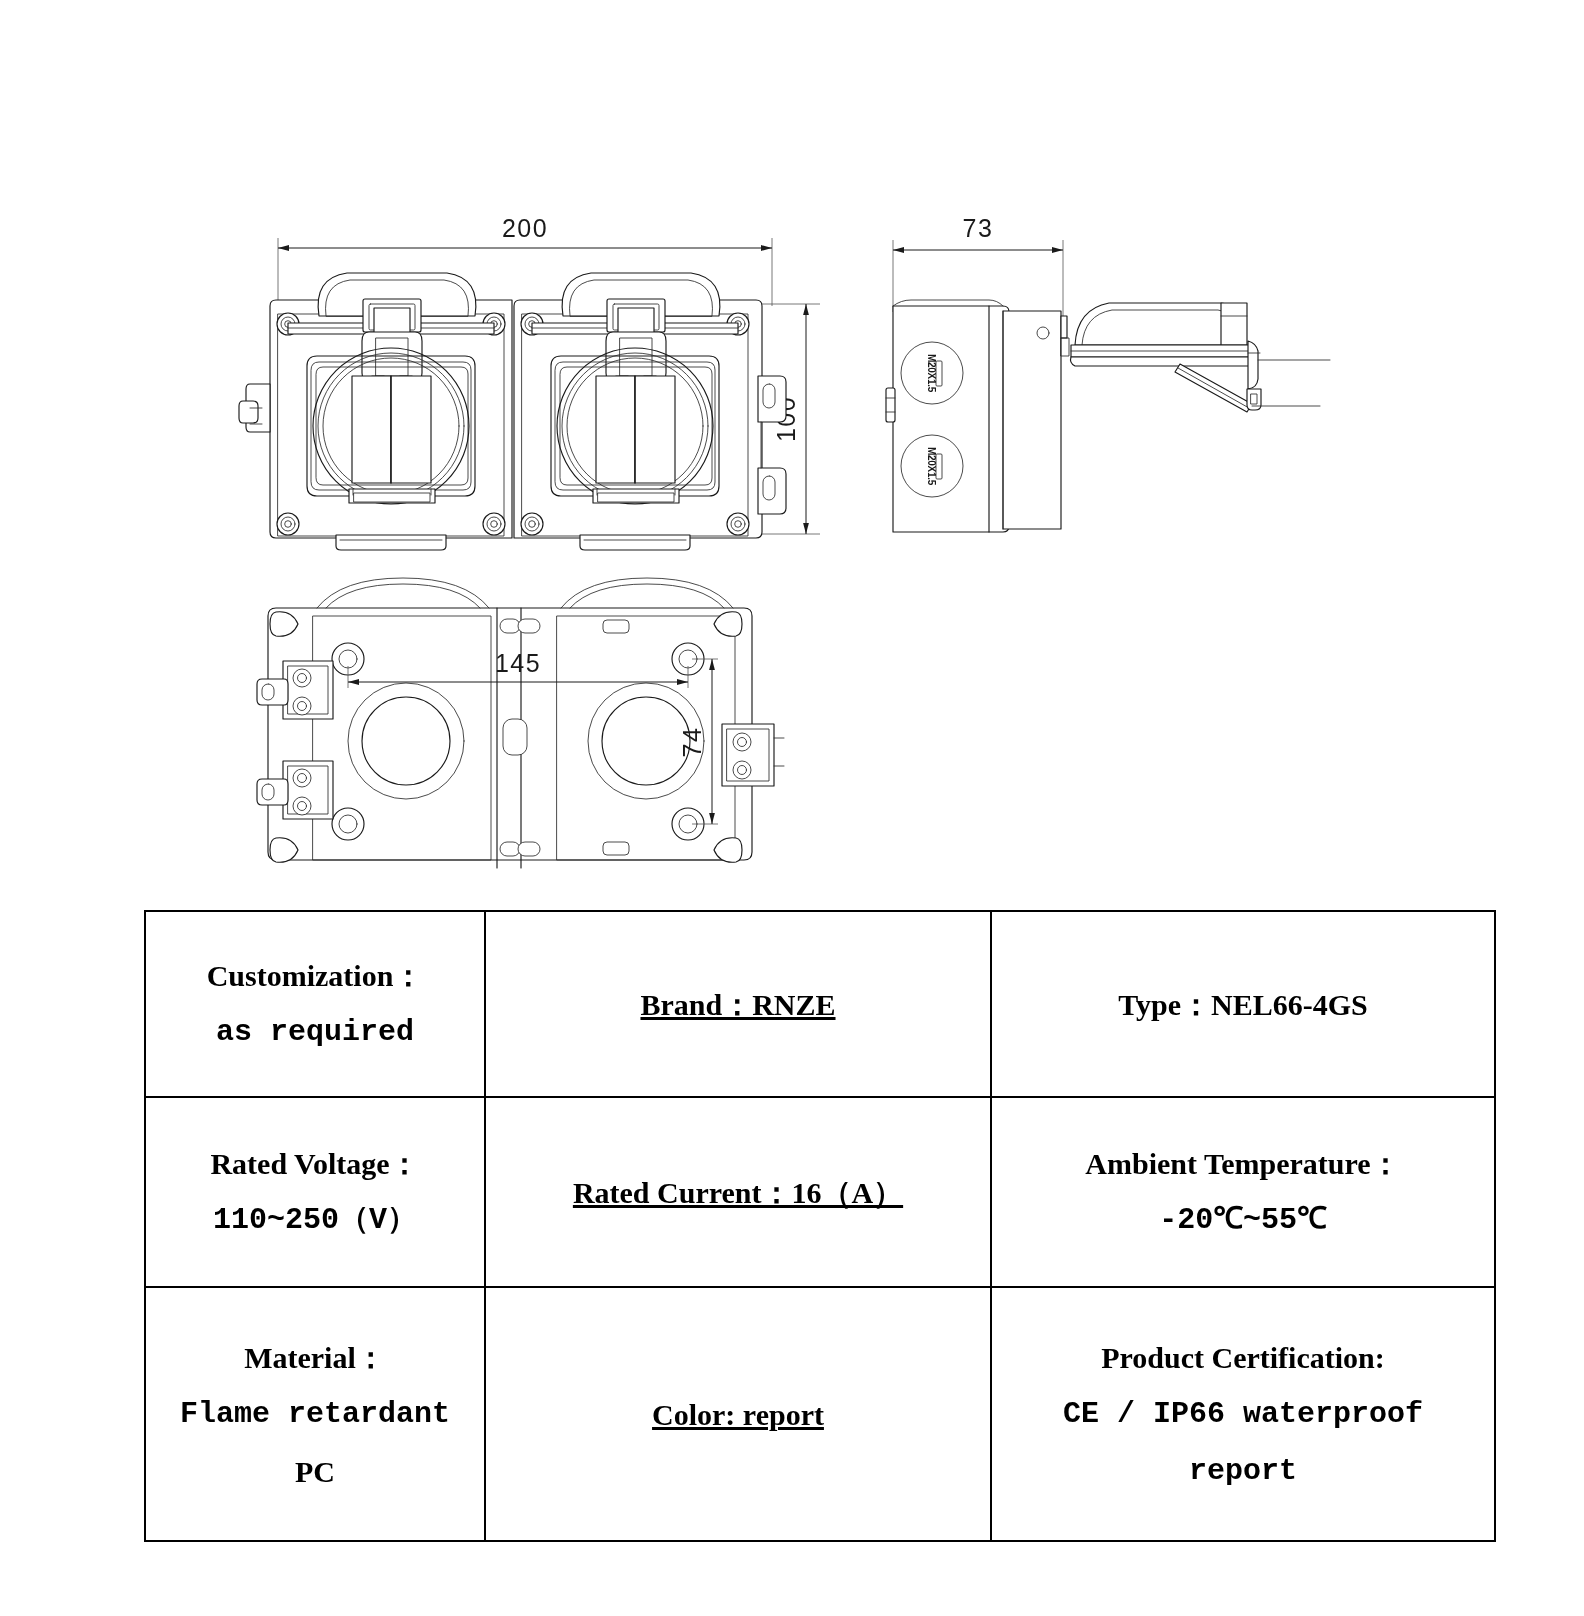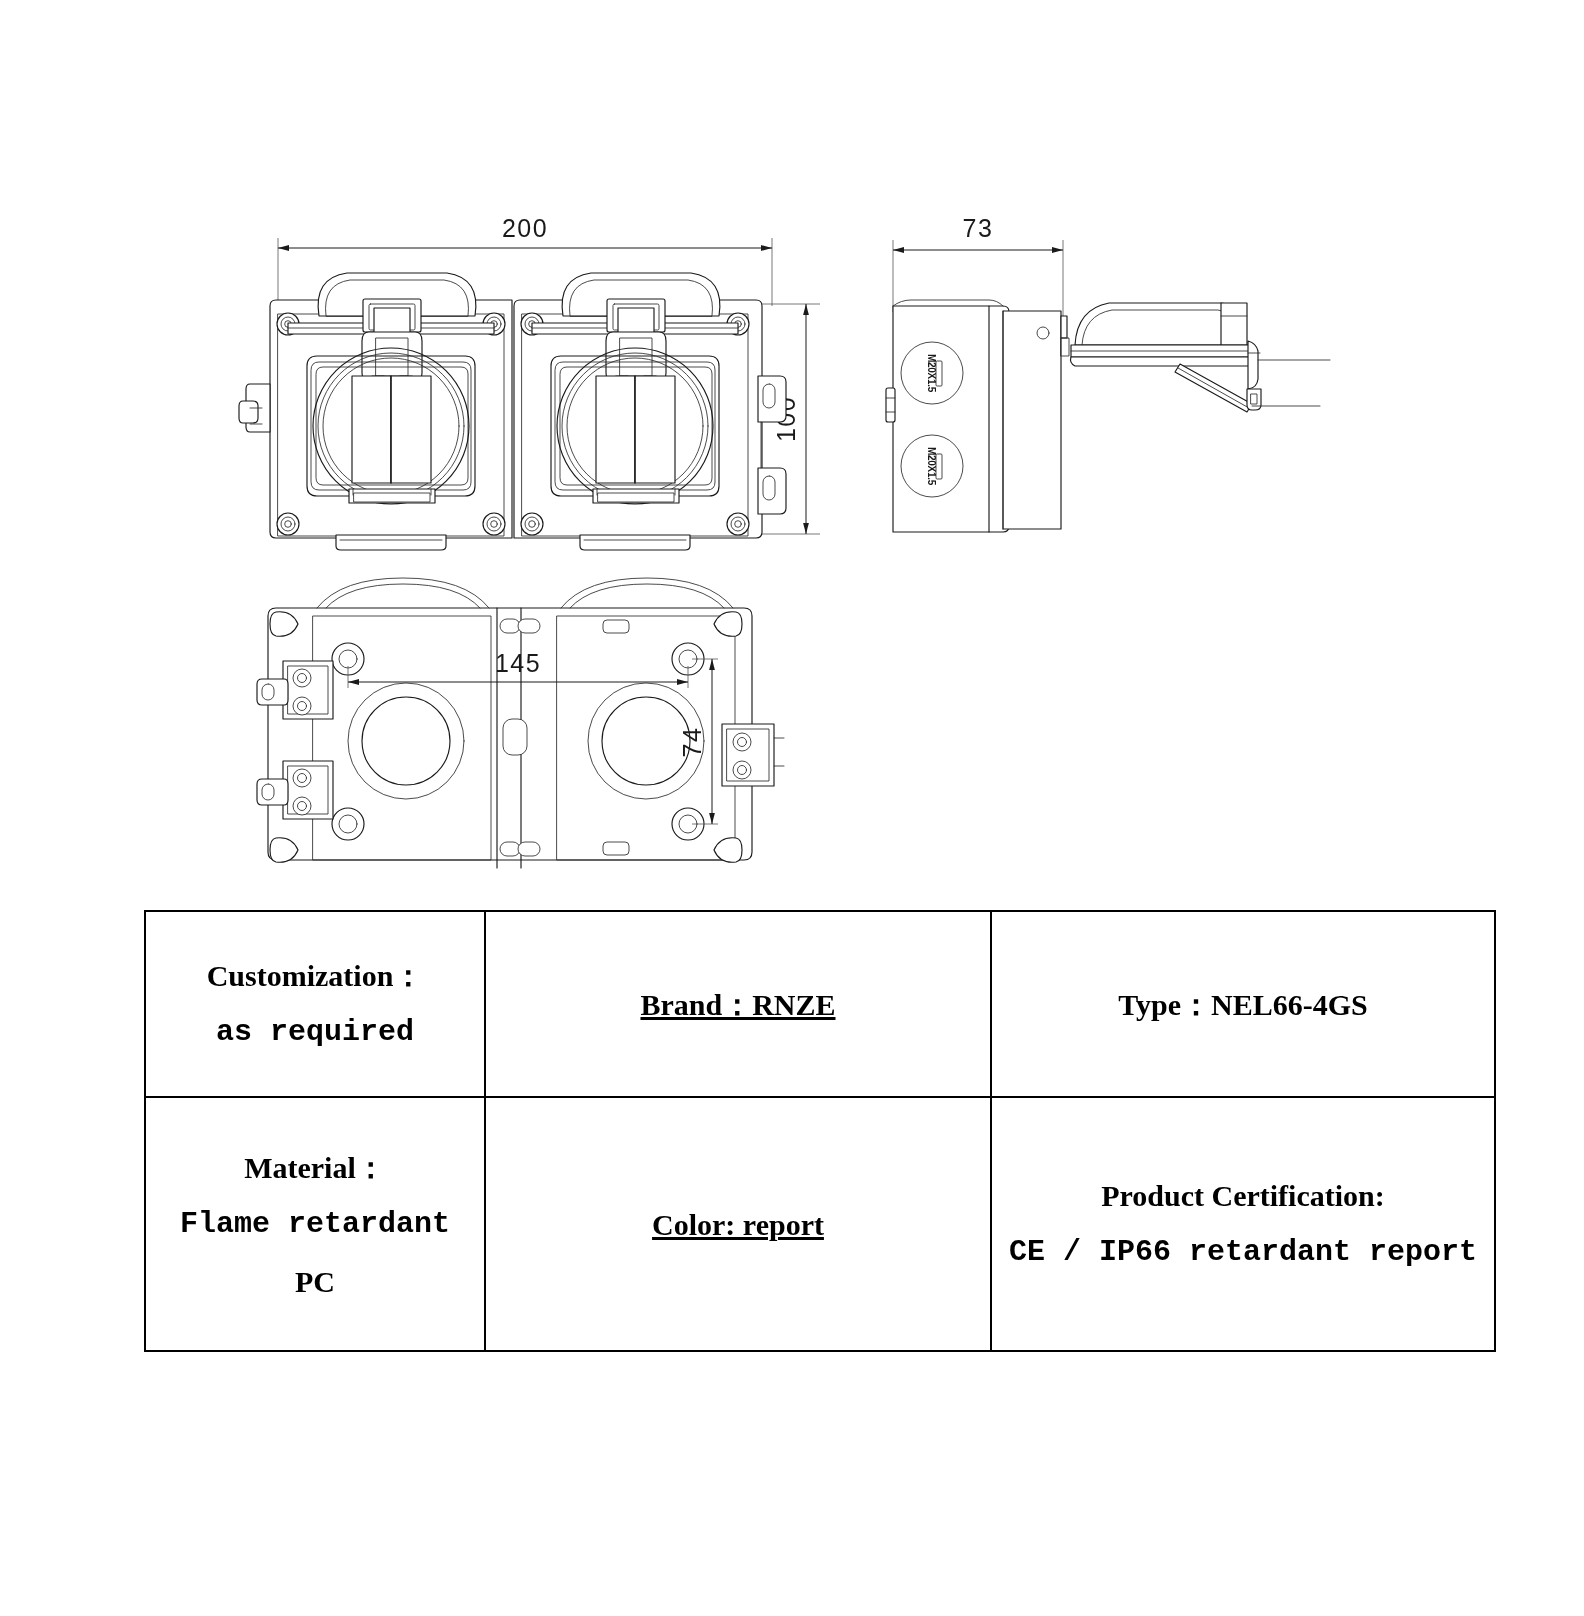--- a/index.html
+++ b/index.html
@@ -434,29 +434,42 @@
           <span class="line-a">Customization：</span>
           <span class="line-b">as required</span>
         </td>
         <td class="c2">
           <span class="line-a">Brand：RNZE</span>
         </td>
         <td class="c3">
           <span class="line-a">Type：NEL66-4GS</span>
         </td>
       </tr>
+      <tr class="r2">
+        <td class="c1">
+          <span class="line-a">Rated Voltage：</span>
+          <span class="line-b">110~250（V）</span>
+        </td>
+        <td class="c2">
+          <span class="line-a">Rated Current：16（A）</span>
+        </td>
+        <td class="c3">
+          <span class="line-a">Ambient Temperature：</span>
+          <span class="line-b">-20℃~55℃</span>
+        </td>
+      </tr>
       <tr class="r3">
         <td class="c1">
           <span class="line-a">Material：</span>
           <span class="line-b">Flame retardant</span>
           <span class="line-c">PC</span>
         </td>
         <td class="c2">
           <span class="line-a">Color: report</span>
         </td>
         <td class="c3">
           <span class="line-a">Product Certification:</span>
-          <span class="line-b">CE / IP66 retardant report</span>
+          <span class="line-b">CE / IP66 waterproof report</span>
         </td>
       </tr>
     </tbody>
   </table>
 </div>
 
 </body></html>

